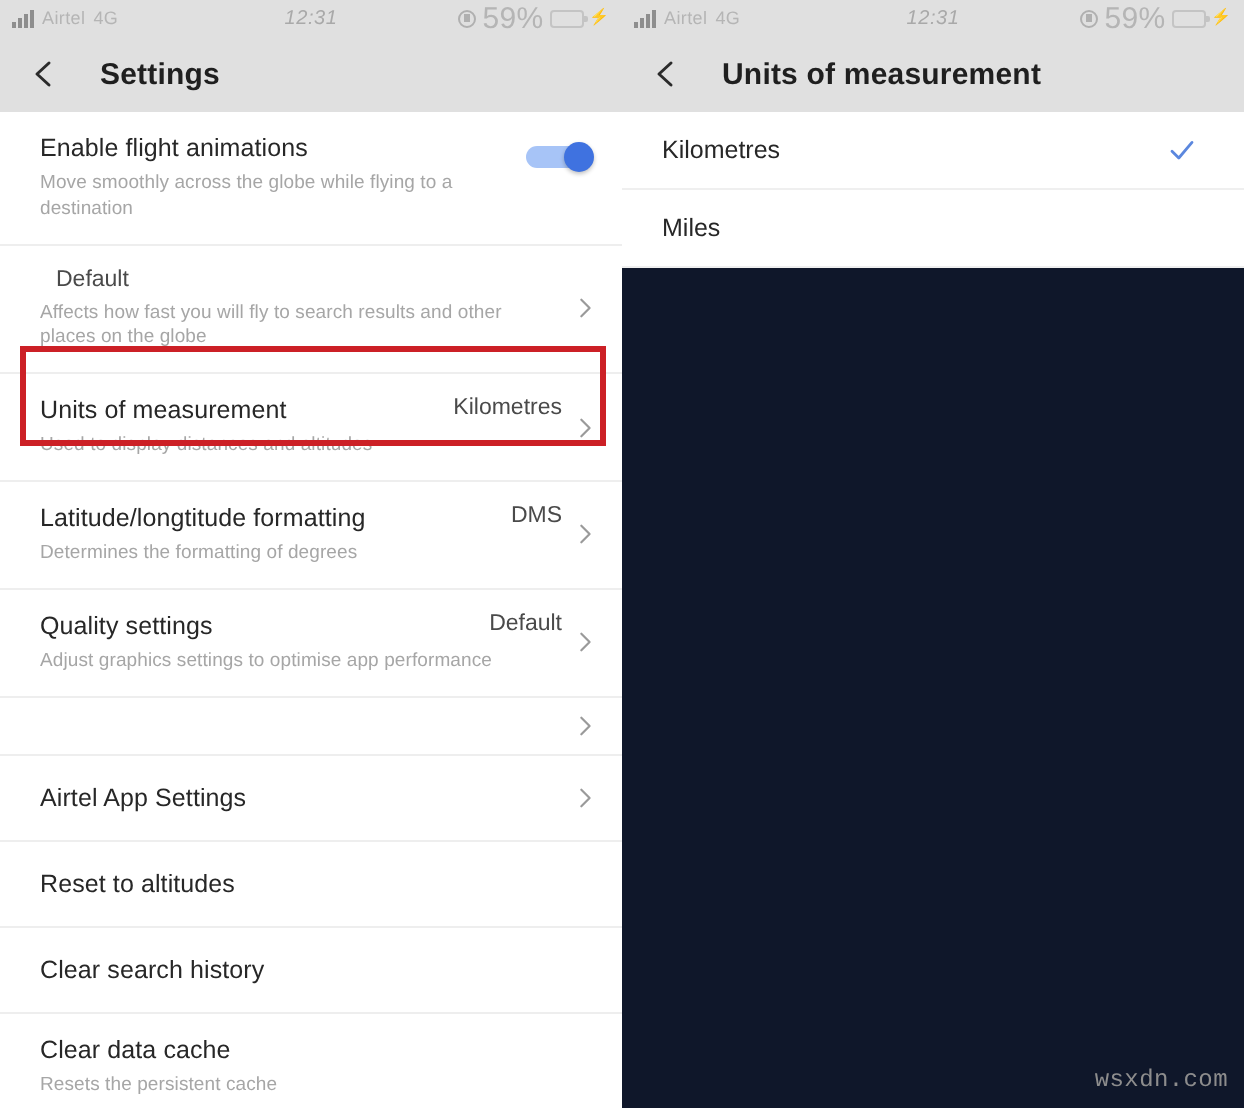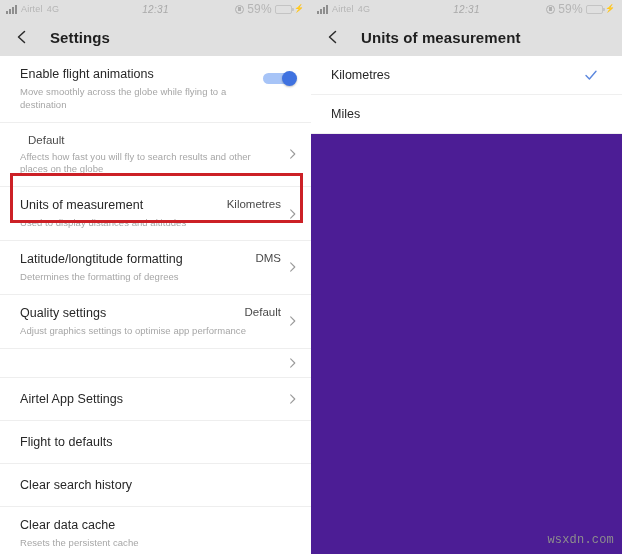--- a/index.html
+++ b/index.html
@@ -16,21 +16,21 @@
   .screens {
     display: flex;
     width: 622px;
     height: 554px;
     position: relative;
   }
   .phone {
     width: 311px;
     height: 554px;
     position: relative;
-    background: #4c1d95;
+    background: #0f172a;
     overflow: hidden;
   }
 
   
   .statusbar {
     height: 18px;
     background: #e0e0e0;
     display: flex;
     align-items: center;
     padding: 0 6px;
@@ -84,21 +84,21 @@
     box-sizing: border-box;
     position: relative;
   }
   .lowpower-icon::after {
     content: "";
     position: absolute;
     left: 2.2px; top: 1.6px;
     width: 2.2px; height: 3.6px;
     background: #b0b0b0;
   }
-  .batt-pct { color: #b5b5b5; font-size: 12px; }
+  .batt-pct { color: #b5b5b5; font-size: 15px; }
   .batt {
     width: 17px; height: 9px;
     border: 1.2px solid #c4c4c4;
     border-radius: 2px;
     box-sizing: border-box;
     padding: 1px;
     position: relative;
   }
   .batt .fill {
     height: 100%;
@@ -349,21 +349,21 @@
         <div class="row-top">
           <span class="row-title">Airtel App Settings</span>
         </div>
         <svg class="chev" viewBox="0 0 12 12">
           <polyline points="4,1.5 8.5,6 4,10.5" fill="none" stroke="#9a9a9a" stroke-width="1.2" stroke-linecap="round" stroke-linejoin="round"></polyline>
         </svg>
       </div>
 
       <div class="row" style="padding-top:14px;padding-bottom:14px;">
         <div class="row-top">
-          <span class="row-title">Flight to defaults</span>
+          <span class="row-title">Reset to altitudes</span>
         </div>
       </div>
 
       <div class="row" style="padding-top:14px;padding-bottom:14px;">
         <div class="row-top">
           <span class="row-title">Clear search history</span>
         </div>
       </div>
 
       <div class="row no-border">

